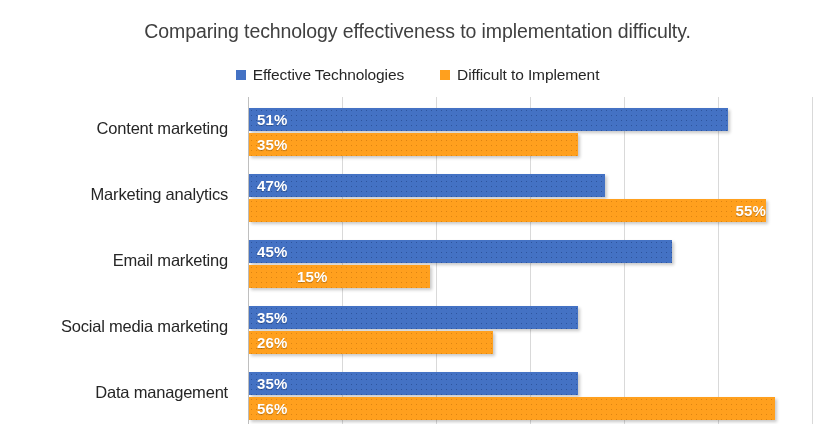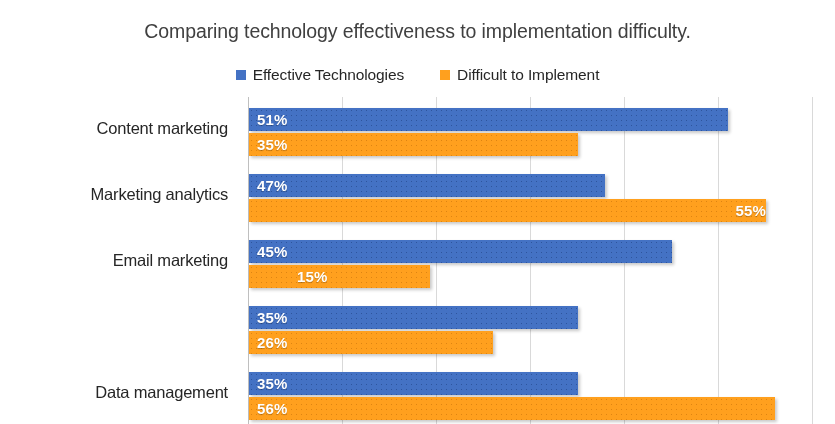--- a/index.html
+++ b/index.html
@@ -146,20 +146,21 @@
     <div class="legend-item">
       <span class="legend-swatch" style="background:#FFA01E"></span>
       <span class="legend-label">Difficult to Implement</span>
     </div>
   </div>
 
   <div id="category-axis">
     <div class="cat-label" style="top:22px">Content marketing</div>
     <div class="cat-label" style="top:88px">Marketing analytics</div>
     <div class="cat-label" style="top:154px">Email marketing</div>
+    <div class="cat-label" style="top:220px">Social media marketing</div>
     <div class="cat-label" style="top:286px">Data management</div>
   </div>
 
   <div id="plot-area">
     <div id="axis-line"></div>
     <div class="gridline" style="left:94px"></div>
     <div class="gridline" style="left:188px"></div>
     <div class="gridline" style="left:282px"></div>
     <div class="gridline" style="left:376px"></div>
     <div class="gridline" style="left:470px"></div>

